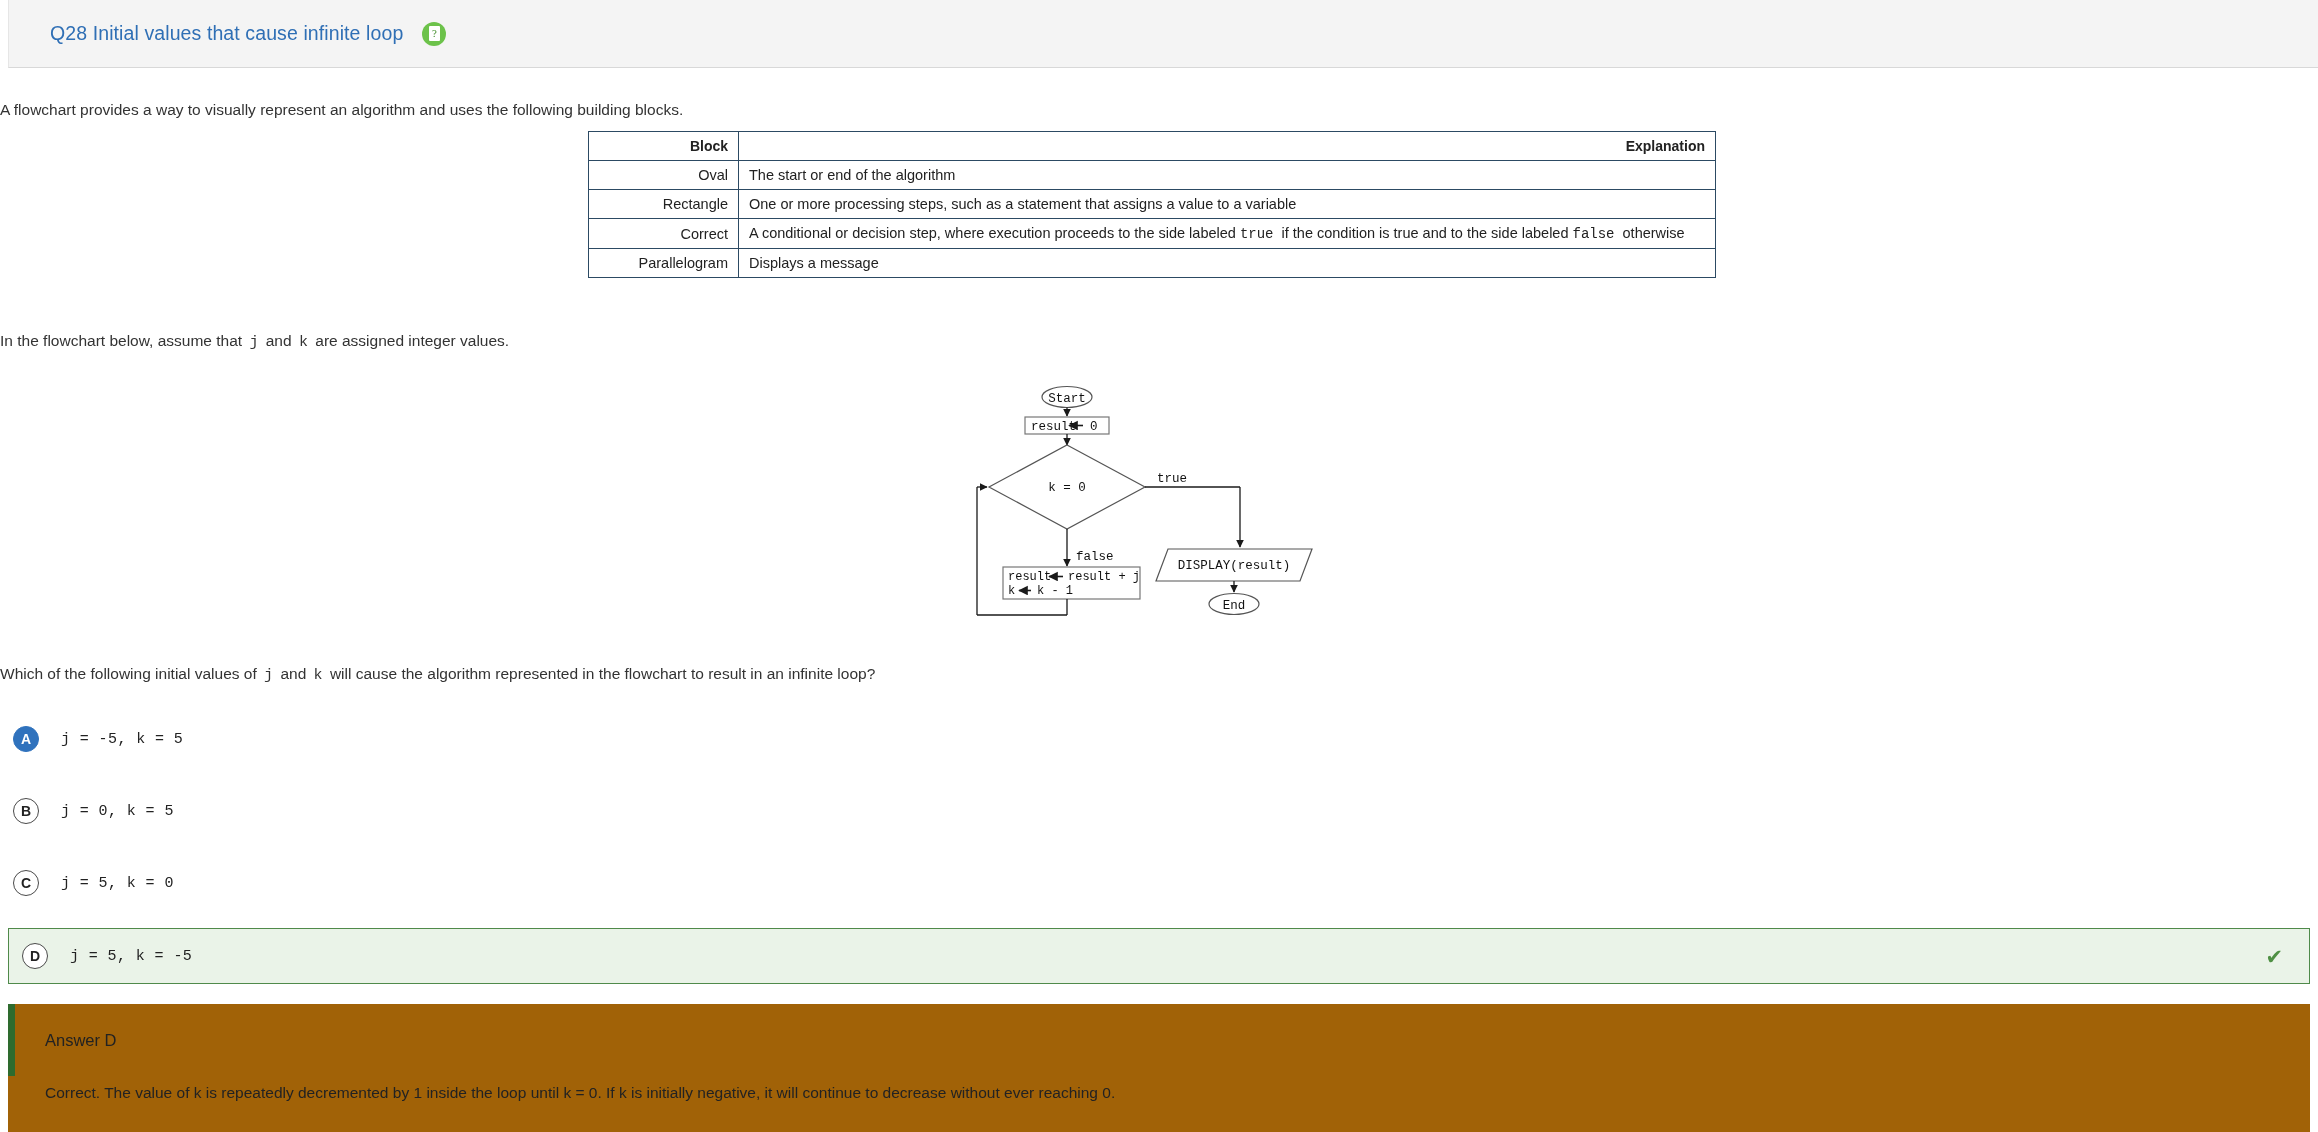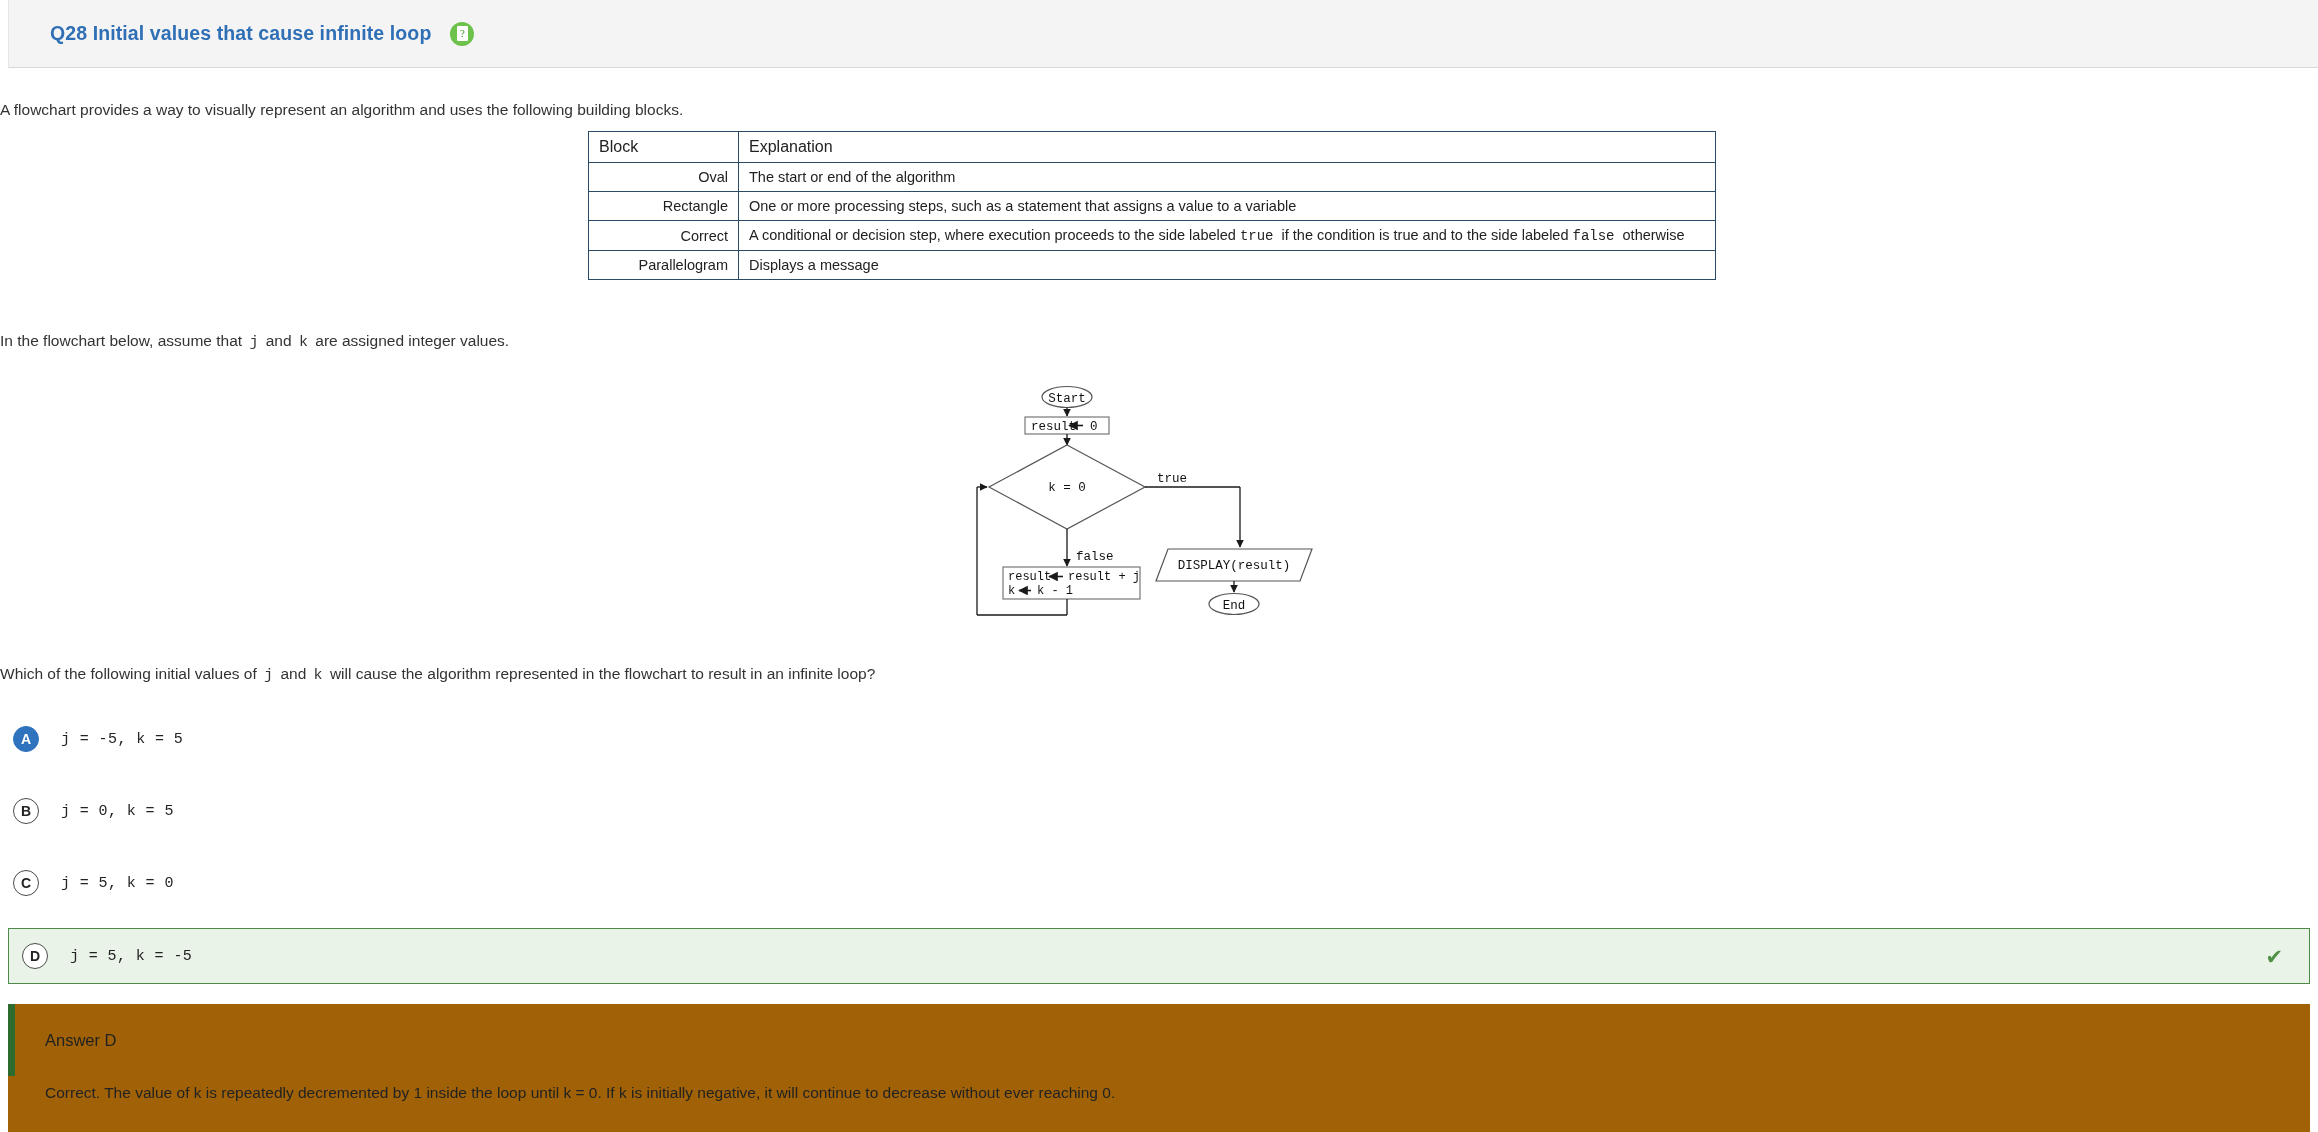--- a/index.html
+++ b/index.html
@@ -23,21 +23,21 @@
     background: #f4f4f4;
     border-bottom: 1px solid #d8d8d8;
     border-left: 1px solid #e6e6e6;
     display: flex;
     align-items: center;
     padding-left: 41px;
   }
   .qtitle {
     color: #2f6fb5;
     font-size: 19.5px;
-    font-weight: bold;
+    font-weight: normal;
     letter-spacing: .1px;
   }
   .help-icon {
     margin-left: 19px;
     width: 24px;
     height: 24px;
     border-radius: 50%;
     background: #6cc24a;
     display: inline-flex;
     align-items: center;
@@ -81,21 +81,21 @@
     font-size: 14.5px;
     color: #222222;
   }
   .blocks-table th,
   .blocks-table td {
     border: 1px solid #2c4a63;
     padding: 6px 10px;
     height: 28px;
     vertical-align: middle;
   }
-  .blocks-table th { font-weight: normal; text-align: left; font-size: 16px; }
+  .blocks-table th { font-weight: bold; text-align: right; font-size: 14px; }
   .blocks-table td.block-col { text-align: right; width: 150px; }
   .blocks-table td.expl-col  { text-align: left; }
   .blocks-table .mono {
     font-family: "Liberation Mono", monospace;
     font-size: 14px;
     padding: 0 4px;
   }
 
   
   .flowchart {

